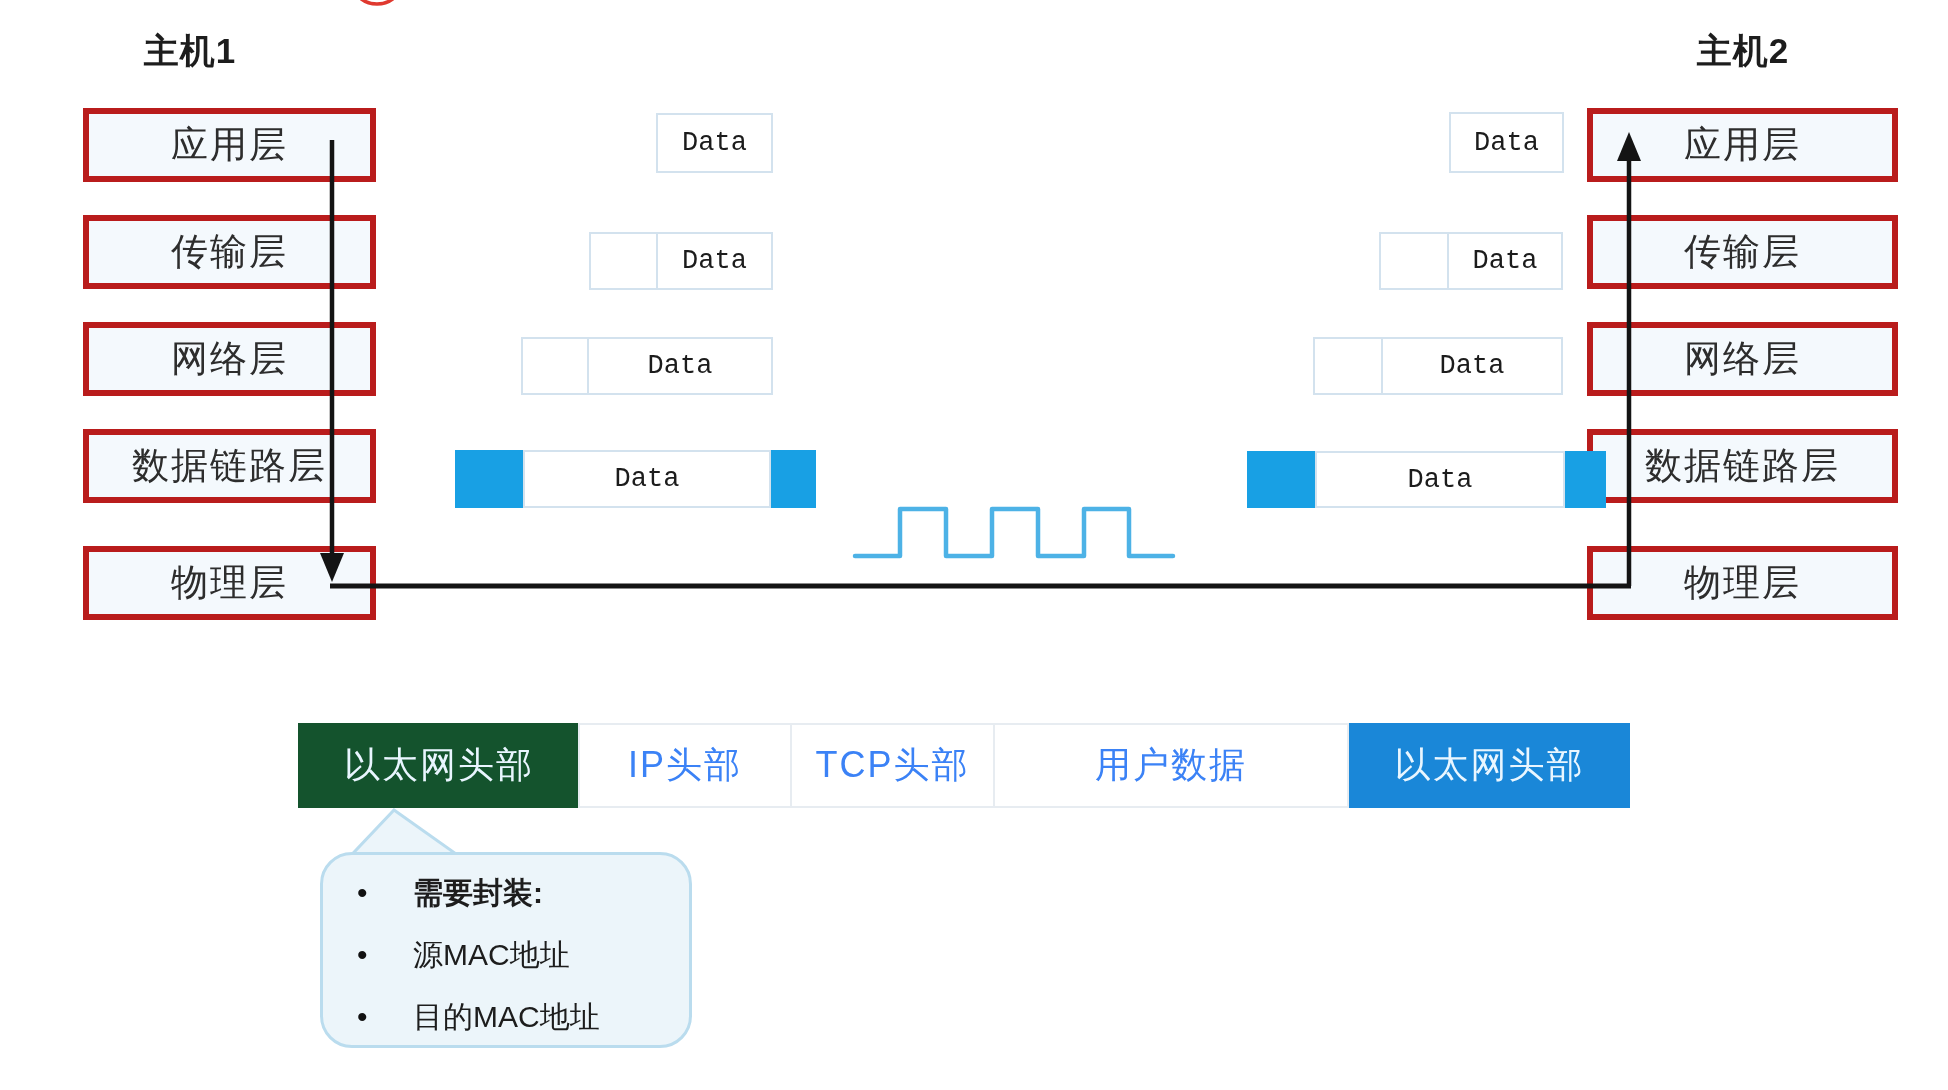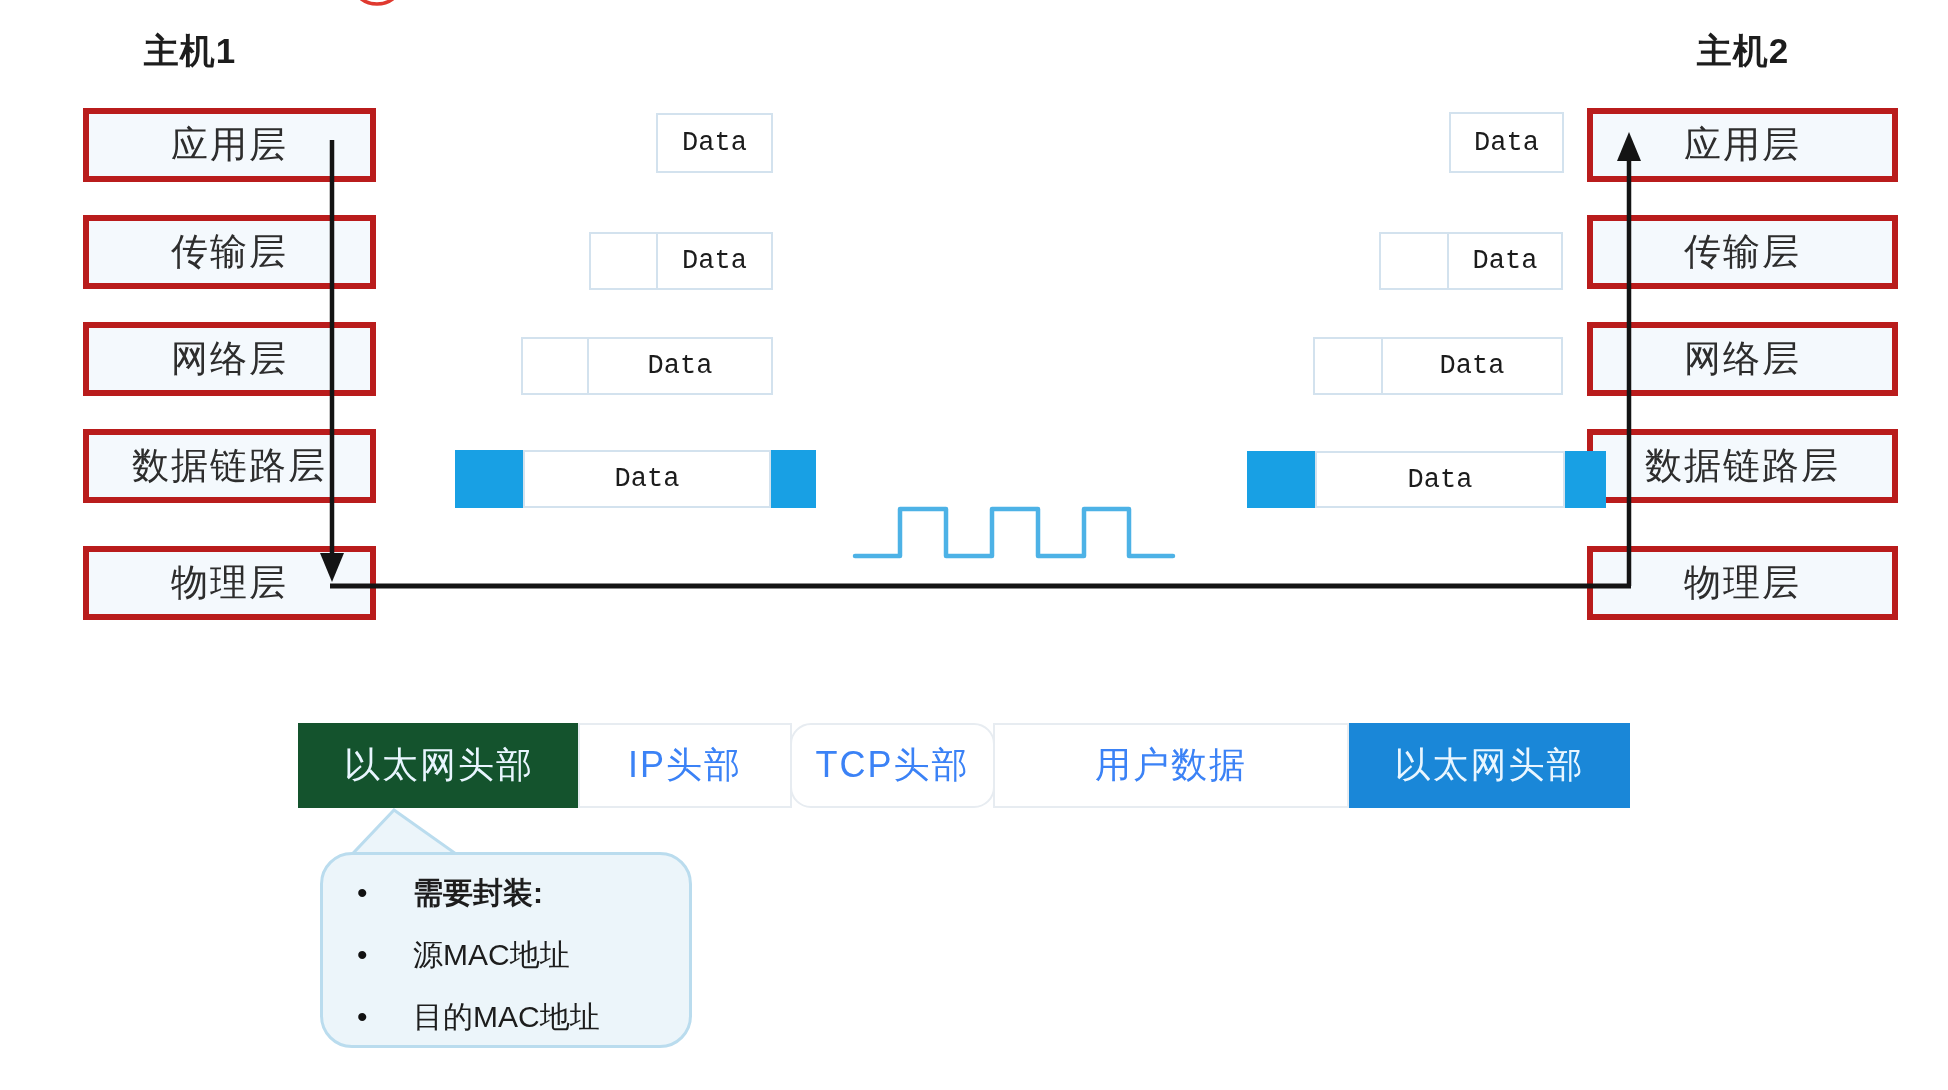--- a/index.html
+++ b/index.html
@@ -158,21 +158,21 @@
     <polygon points="394,810 459,856 341,866" fill="#ecf5fa" stroke="#badcee" stroke-width="3"></polygon>
   </svg>
 
   <div class="frame-row">
     <div class="frame-seg" style="width:282px;background:#14532d;color:#e9f6ff;">
         <span>以太网头部</span>
       </div>
     <div class="frame-seg white" style="width:214px;">
         <span>IP头部</span>
       </div>
-    <div class="frame-seg white" style="width:205px;border-radius:21px;">
+    <div class="frame-seg white" style="width:205px;">
         <span>TCP头部</span>
       </div>
     <div class="frame-seg white" style="width:356px;">
         <span>用户数据</span>
       </div>
     <div class="frame-seg" style="width:281px;background:#1a87d8;color:#e9f6ff;">
         <span>以太网头部</span>
       </div>
   </div>
 

